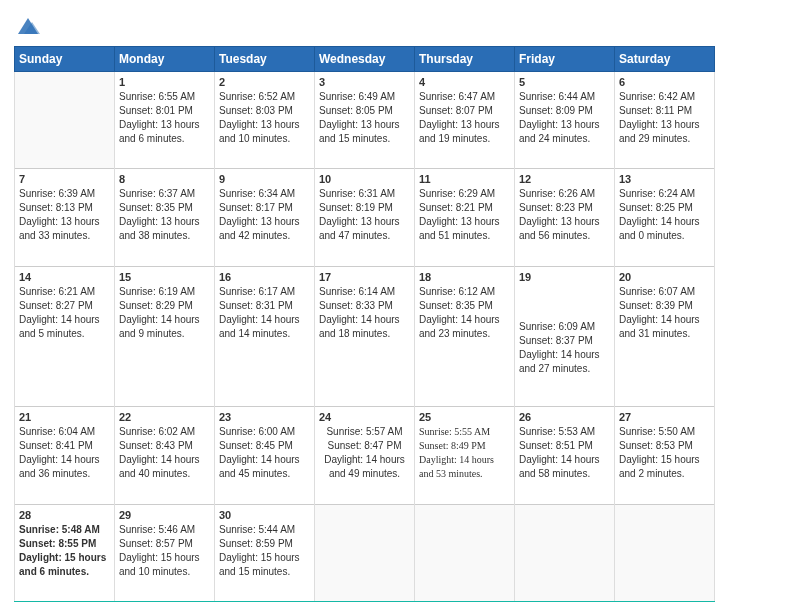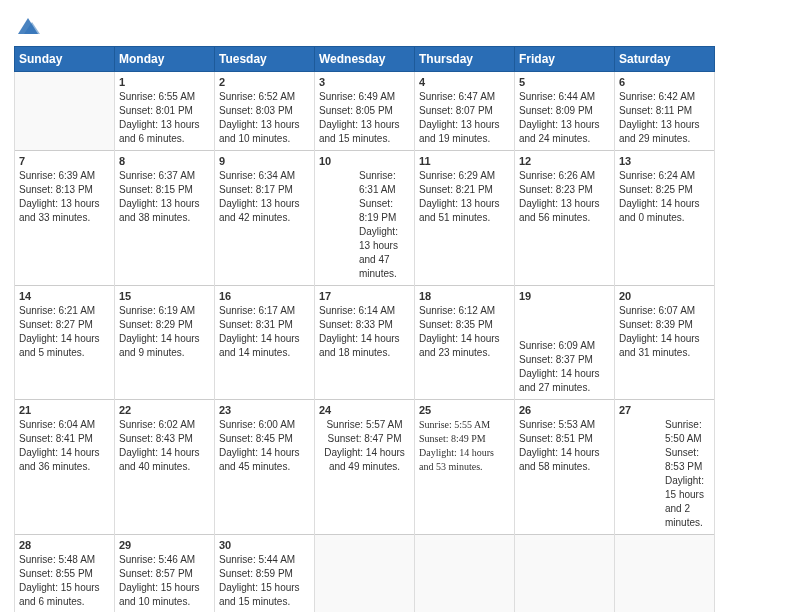--- a/index.html
+++ b/index.html
@@ -184,34 +184,34 @@
           <td>
             <span class="day-num">7</span>
             <div class="day-info" style="white-space: pre-line;">Sunrise: 6:39 AM
 Sunset: 8:13 PM
 Daylight: 13 hours
 and 33 minutes.</div>
           </td>
           <td>
             <span class="day-num">8</span>
             <div class="day-info" style="white-space: pre-line;">Sunrise: 6:37 AM
-Sunset: 8:15 PM
+Sunset: 8:35 PM
 Daylight: 13 hours
 and 38 minutes.</div>
           </td>
           <td>
             <span class="day-num">9</span>
             <div class="day-info" style="white-space: pre-line;">Sunrise: 6:34 AM
 Sunset: 8:17 PM
 Daylight: 13 hours
 and 42 minutes.</div>
           </td>
           <td>
             <span class="day-num">10</span>
-            <div class="day-info" style="white-space: pre-line; margin-left: 40px;">Sunrise: 6:31 AM
+            <div class="day-info" style="white-space: pre-line;">Sunrise: 6:31 AM
 Sunset: 8:19 PM
 Daylight: 13 hours
 and 47 minutes.</div>
           </td>
           <td>
             <span class="day-num">11</span>
             <div class="day-info" style="white-space: pre-line;">Sunrise: 6:29 AM
 Sunset: 8:21 PM
 Daylight: 13 hours
 and 51 minutes.</div>
@@ -320,30 +320,30 @@
           </td>
           <td>
             <span class="day-num">26</span>
             <div class="day-info" style="white-space: pre-line;">Sunrise: 5:53 AM
 Sunset: 8:51 PM
 Daylight: 14 hours
 and 58 minutes.</div>
           </td>
           <td>
             <span class="day-num">27</span>
-            <div class="day-info" style="white-space: pre-line; margin-left: 46px;">Sunrise: 5:50 AM
+            <div class="day-info" style="white-space: pre-line;">Sunrise: 5:50 AM
 Sunset: 8:53 PM
 Daylight: 15 hours
 and 2 minutes.</div>
           </td>
         </tr>
         <tr>
           <td>
             <span class="day-num">28</span>
-            <div class="day-info" style="white-space: pre-line;">Sunrise: 5:48 AM
+            <div class="day-info" style="white-space: pre-line; font-weight: bold;">Sunrise: 5:48 AM
 Sunset: 8:55 PM
 Daylight: 15 hours
 and 6 minutes.</div>
           </td>
           <td>
             <span class="day-num">29</span>
             <div class="day-info" style="white-space: pre-line;">Sunrise: 5:46 AM
 Sunset: 8:57 PM
 Daylight: 15 hours
 and 10 minutes.</div>

